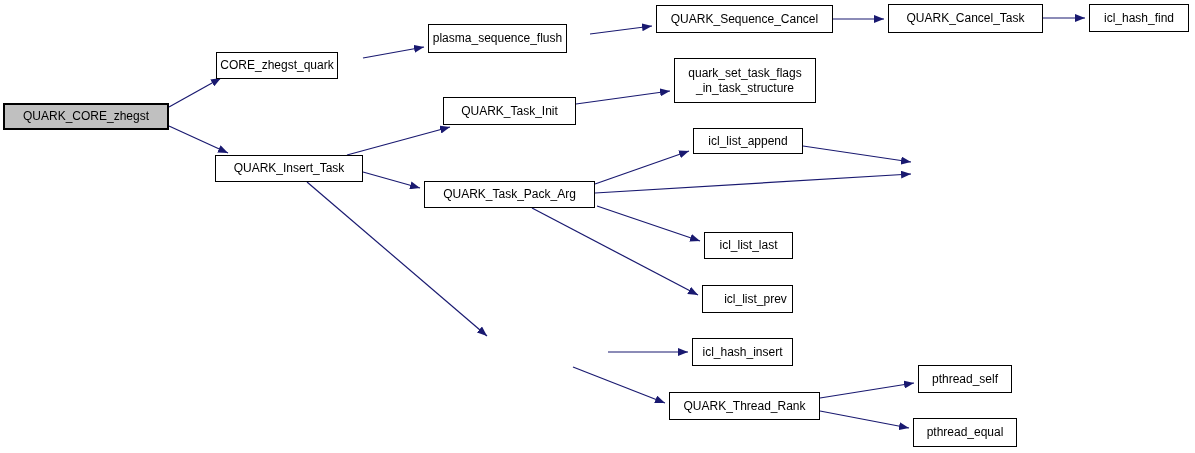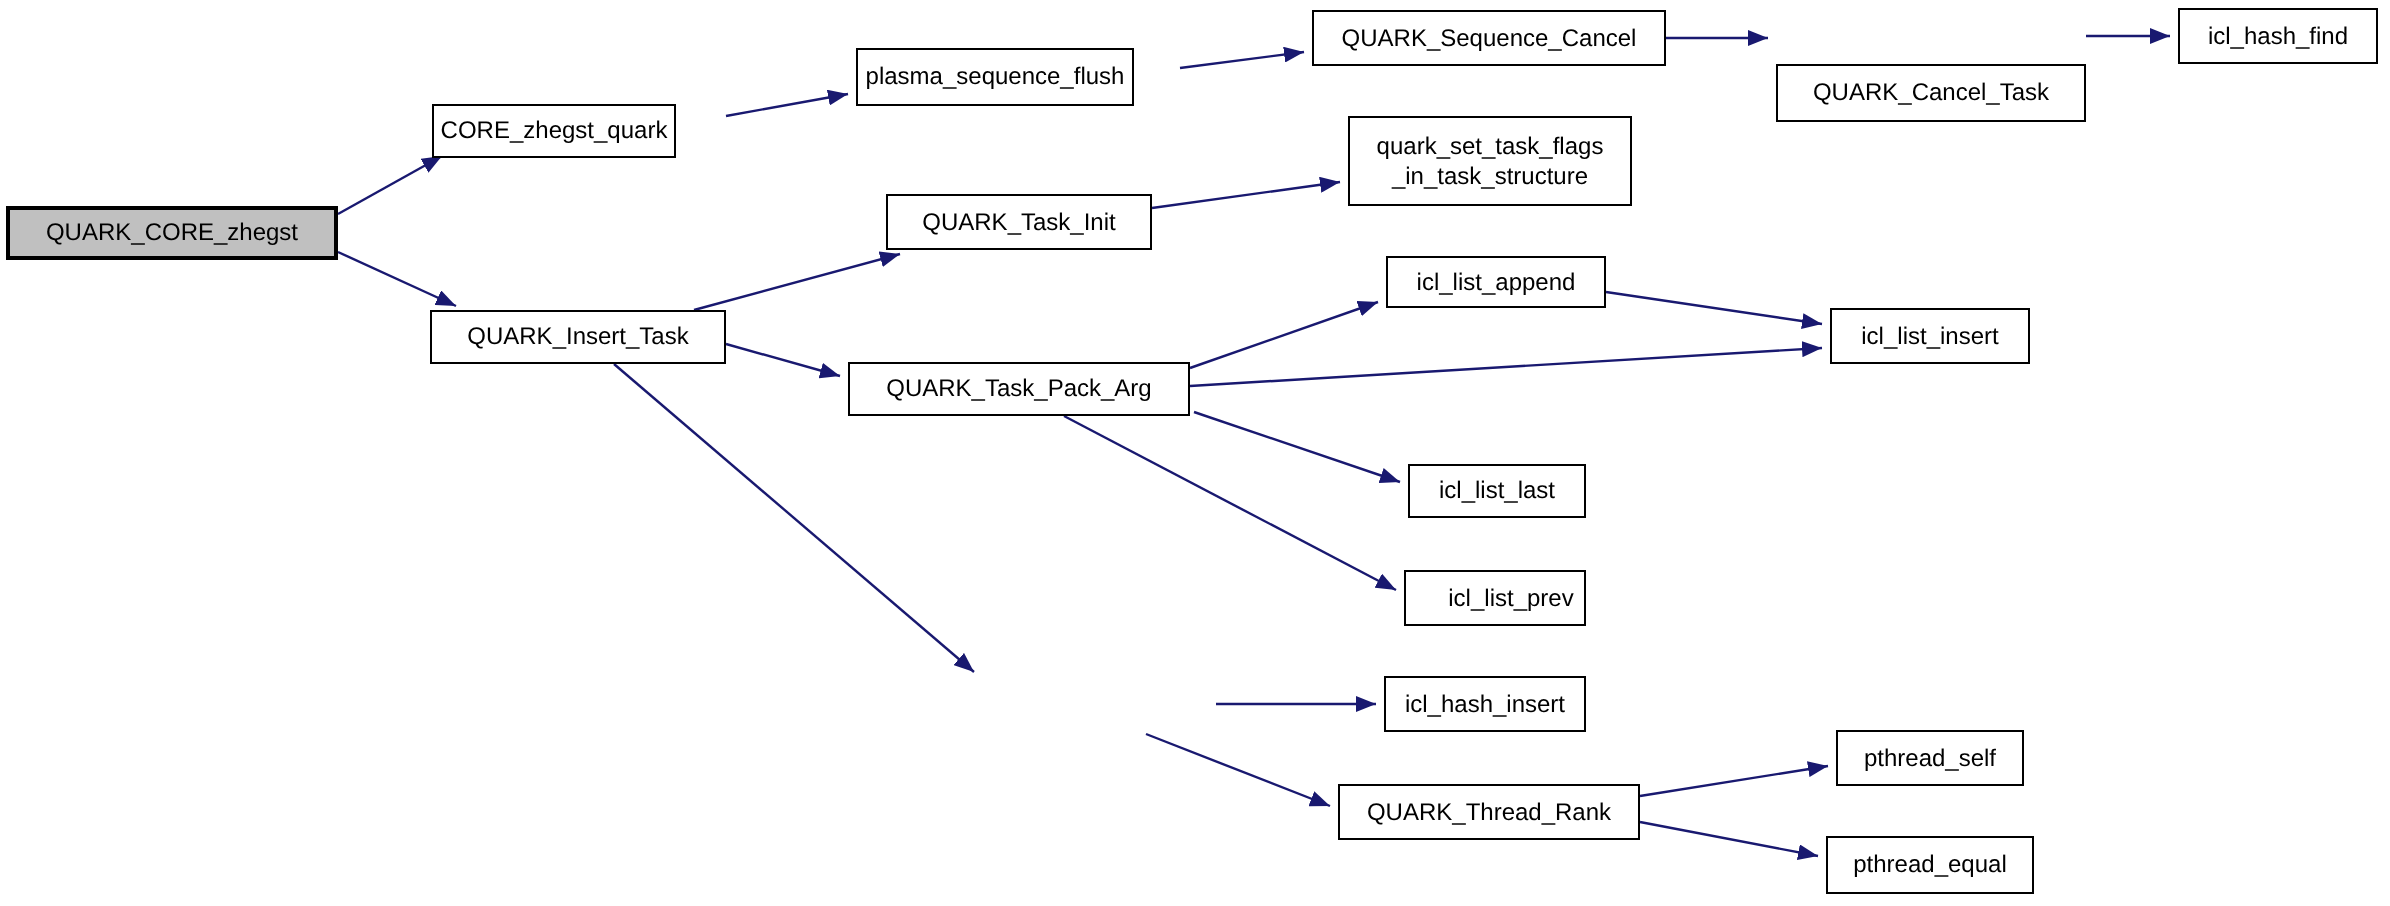--- a/index.html
+++ b/index.html
@@ -83,18 +83,17 @@
     <div class="node" style="left: 443px; top: 97px; width: 133px; height: 28px; border-color: rgb(0, 0, 0); background: rgb(255, 255, 255);">QUARK_Task_Init</div>
     <div class="node" style="left: 424px; top: 181px; width: 171px; height: 27px; border-color: rgb(0, 0, 0); background: rgb(255, 255, 255);">QUARK_Task_Pack_Arg</div>
     <div class="node" style="left: 656px; top: 5px; width: 177px; height: 28px; border-color: rgb(0, 0, 0); background: rgb(255, 255, 255);">QUARK_Sequence_Cancel</div>
     <div class="node" style="left: 674px; top: 58px; width: 142px; height: 45px; border-color: rgb(0, 0, 0); background: rgb(255, 255, 255);">quark_set_task_flags
 _in_task_structure</div>
     <div class="node" style="left: 693px; top: 128px; width: 110px; height: 26px; border-color: rgb(0, 0, 0); background: rgb(255, 255, 255);">icl_list_append</div>
     <div class="node" style="left: 704px; top: 232px; width: 89px; height: 27px; border-color: rgb(0, 0, 0); background: rgb(255, 255, 255);">icl_list_last</div>
     <div class="node" style="left: 702px; top: 285px; width: 91px; height: 28px; border-color: rgb(0, 0, 0); background: rgb(255, 255, 255); padding-left: 16px;">icl_list_prev</div>
     <div class="node" style="left: 692px; top: 338px; width: 101px; height: 28px; border-color: rgb(0, 0, 0); background: rgb(255, 255, 255);">icl_hash_insert</div>
     <div class="node" style="left: 669px; top: 392px; width: 151px; height: 28px; border-color: rgb(0, 0, 0); background: rgb(255, 255, 255);">QUARK_Thread_Rank</div>
-    <div class="node" style="left: 888px; top: 4px; width: 155px; height: 29px; border-color: rgb(0, 0, 0); background: rgb(255, 255, 255); margin-top: 28px;">QUARK_Cancel_Task</div>
-    <div class="node" style="left: 915px; top: 154px; width: 100px; height: 28px; border-color: rgb(0, 0, 0); background: rgb(255, 255, 255);">icl_list_insert</div>
+    <div class="node" style="left: 888px; top: 4px; width: 155px; height: 29px; border-color: rgb(0, 0, 0); background: rgb(255, 255, 255);">QUARK_Cancel_Task</div>
     <div class="node" style="left: 918px; top: 365px; width: 94px; height: 28px; border-color: rgb(0, 0, 0); background: rgb(255, 255, 255);">pthread_self</div>
     <div class="node" style="left: 913px; top: 418px; width: 104px; height: 29px; border-color: rgb(0, 0, 0); background: rgb(255, 255, 255);">pthread_equal</div>
     <div class="node" style="left: 1089px; top: 4px; width: 100px; height: 28px; border-color: rgb(0, 0, 0); background: rgb(255, 255, 255);">icl_hash_find</div>
   </div>
 
 </body></html>

